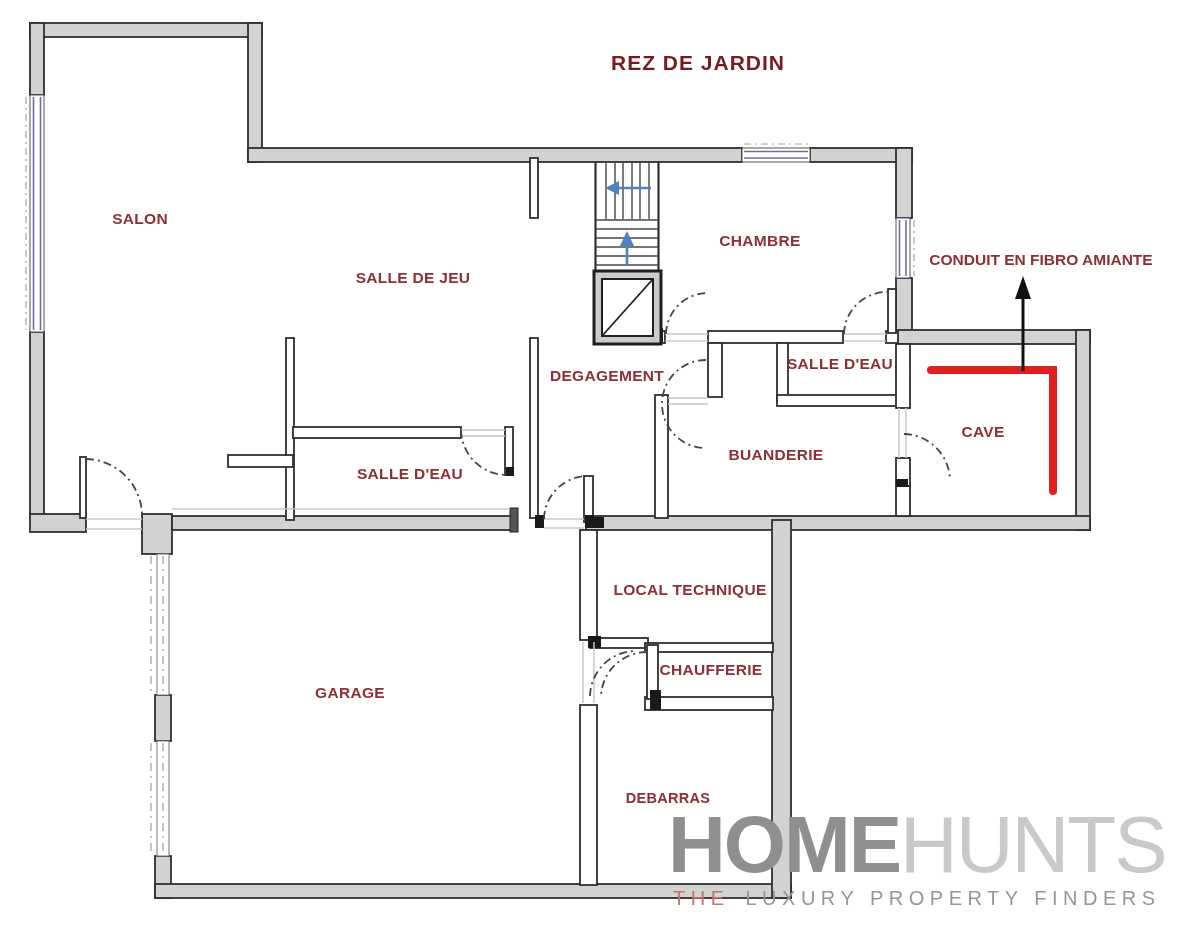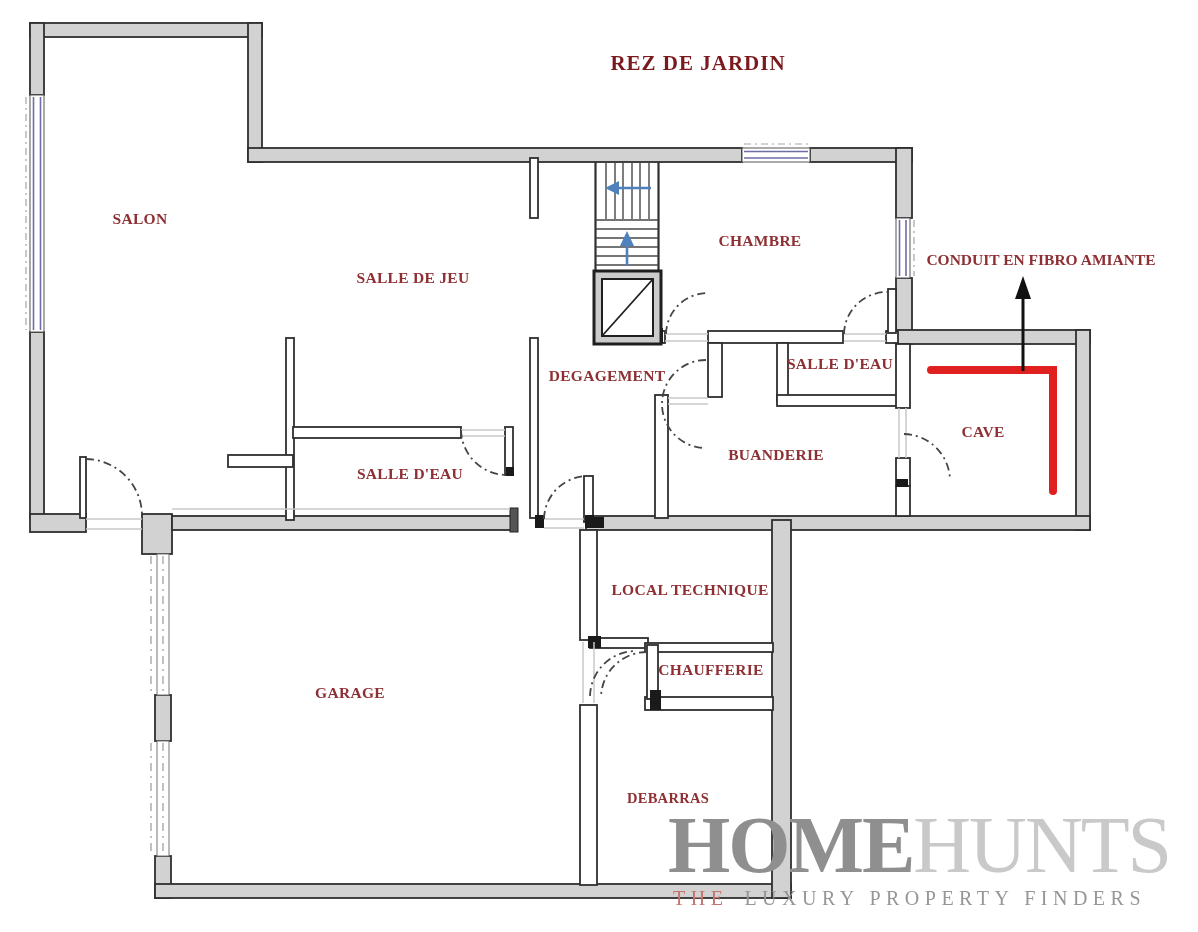--- a/index.html
+++ b/index.html
@@ -1,17 +1,17 @@
 <!DOCTYPE html>
 <html><head>
 <meta charset="utf-8">
 <style>
   html,body{margin:0;padding:0;background:#ffffff;}
   .stage{position:relative;width:1198px;height:932px;background:#ffffff;overflow:hidden;
-         font-family:Liberation Serif, serif;}
+         font-family:Liberation Sans, sans-serif;}
   svg{position:absolute;left:0;top:0;}
   
   .wall-ext rect{fill:#d2d2d2;stroke:#2f2f2f;stroke-width:1.8;}
   .wall-int rect{fill:#ffffff;stroke:#2f2f2f;stroke-width:1.8;}
   .corner rect{fill:#1a1a1a;stroke:none;}
   .jamb{fill:#555555;stroke:#222;stroke-width:1;}
   
   .win rect{fill:#ffffff;stroke:#555555;stroke-width:1;}
   .win line{stroke:#6d6da8;stroke-width:1.6;}
   .win .dash{stroke:#a5a5a5;stroke-width:1.2;stroke-dasharray:7 4 2 4;}

